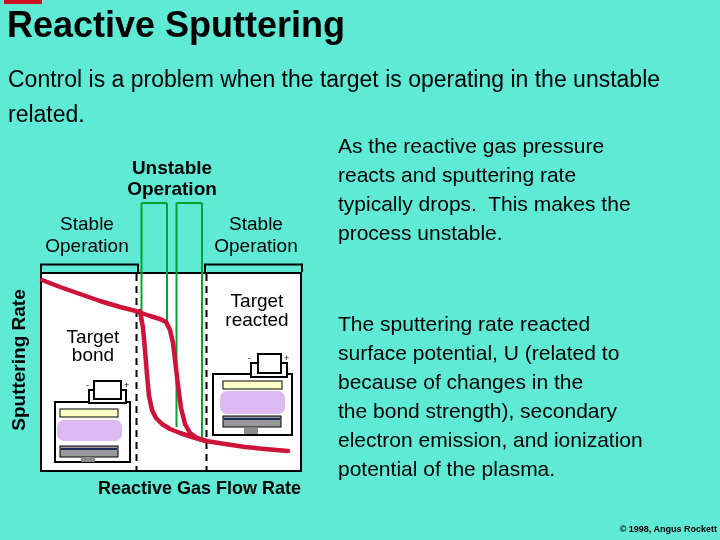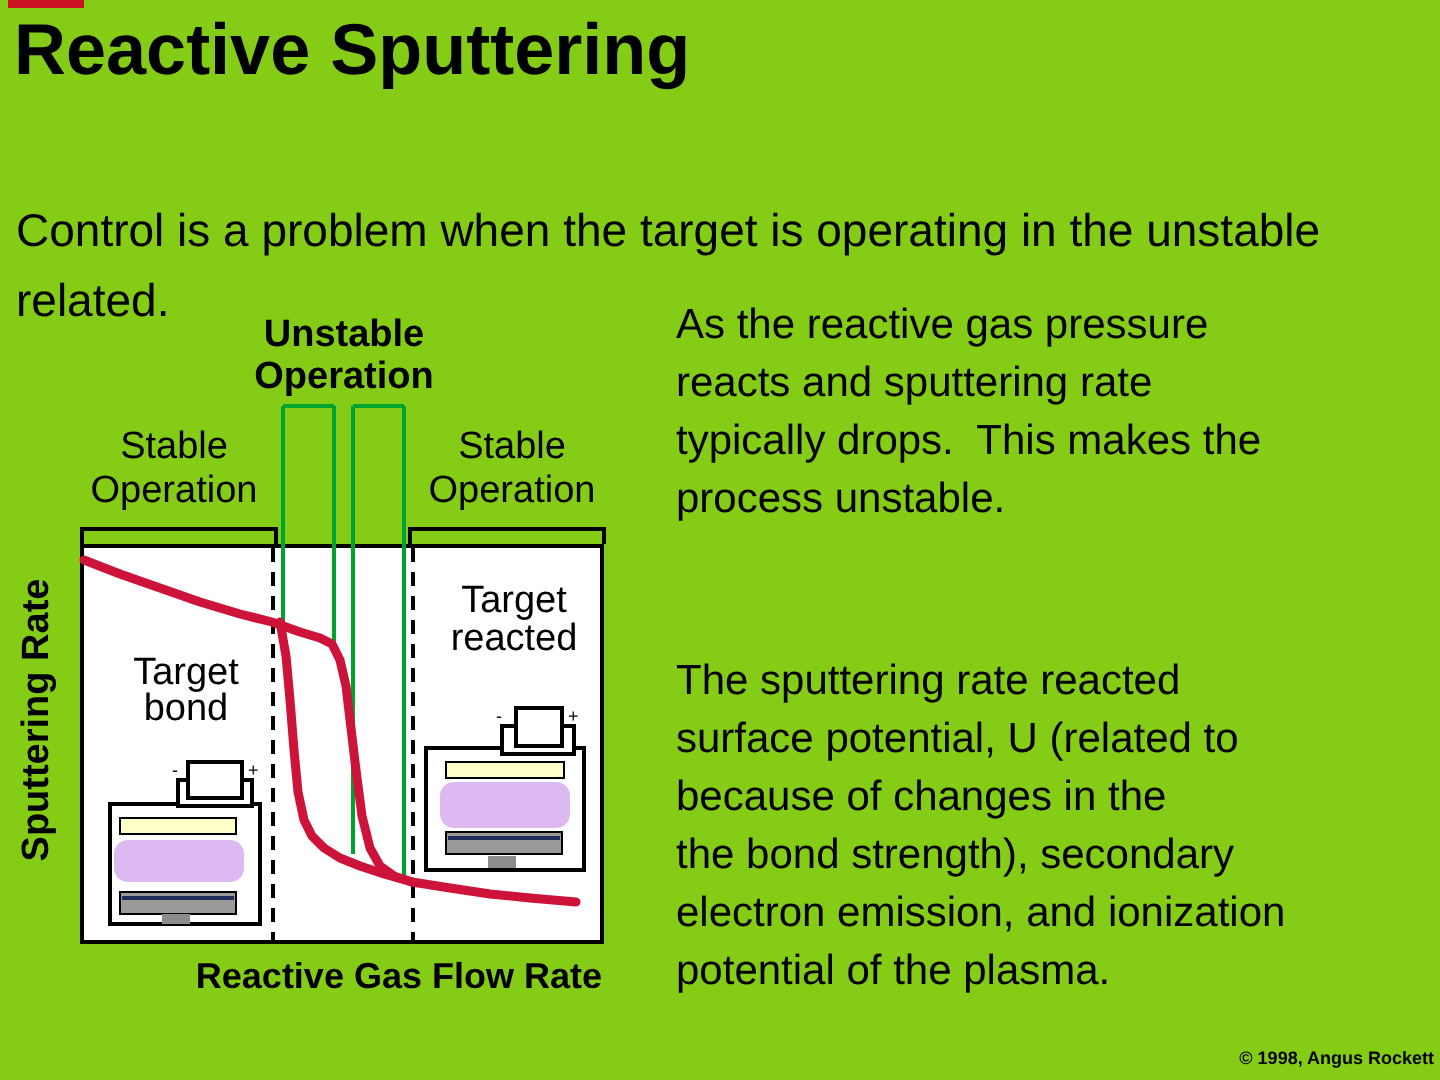--- a/index.html
+++ b/index.html
@@ -1,22 +1,22 @@
 <!DOCTYPE html>
 <html><head>
 <meta charset="utf-8">
 <style>
   html,body{margin:0;padding:0;background:#fff;}
-  #slide{position:relative;width:720px;height:540px;background:#84cc16;overflow:hidden;
+  #slide{position:relative;width:720px;height:540px;background:#5eead4;overflow:hidden;
          font-family:"Liberation Sans",sans-serif;color:#000;}
   .abs{position:absolute;}
   #corner-mark{left:4px;top:0;width:38px;height:4px;}
   #title{left:7px;top:4px;font-size:36px;font-weight:bold;letter-spacing:0;white-space:nowrap;}
-  #intro{left:8px;top:62px;width:704px;font-size:23px;line-height:35px;margin-top:36px;}
-  .rc-para{left:338px;width:375px;font-size:21px;line-height:29px;margin-top:17px;}
+  #intro{left:8px;top:62px;width:704px;font-size:23px;line-height:35px;}
+  .rc-para{left:338px;width:375px;font-size:21px;line-height:29px;}
   .rc-para div{white-space:pre;}
   #para1{top:131px;}
   #para2{top:309px;}
   .diag-label{font-size:19px;line-height:21px;text-align:center;}
   #label-unstable{left:112px;top:157px;width:120px;font-weight:bold;}
   #label-stable-left{left:31px;top:213px;width:112px;line-height:22px;}
   #label-stable-right{left:200px;top:213px;width:112px;line-height:22px;}
   #label-target-clean{left:53px;top:328px;width:80px;line-height:18px;}
   #label-target-reacted{left:217px;top:291px;width:80px;line-height:19px;}
   #label-y-axis{left:-61px;top:349px;width:160px;height:22px;text-align:center;

